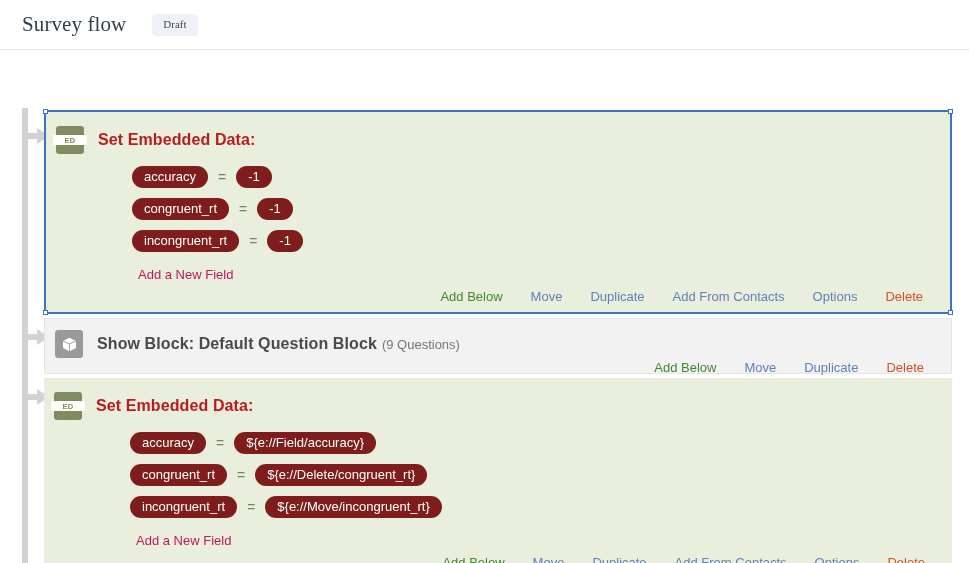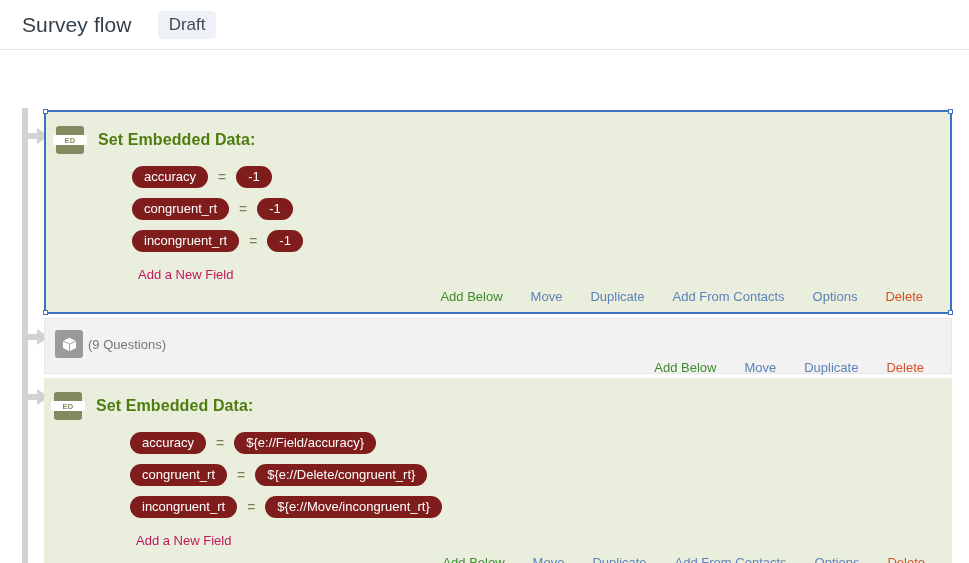--- a/index.html
+++ b/index.html
@@ -12,32 +12,33 @@
   }
 
   
   .header {
     position: relative;
     height: 50px;
     border-bottom: 1px solid #e3e3e3;
     display: flex;
     align-items: center;
     padding-left: 22px;
+    font-family: Liberation Serif, serif;
   }
   .page-title {
     font-size: 21px;
     color: #333f48;
     font-weight: 400;
     letter-spacing: .1px;
   }
   .draft-badge {
     margin-left: 26px;
     background: #eef2f7;
     color: #3d4a56;
-    font-size: 17px;
+    font-size: 11px;
     border-radius: 4px;
     padding: 5px 11px 6px;
     line-height: 1;
   }
 
   
   .canvas {
     position: relative;
     height: 513px;
   }
@@ -123,21 +124,21 @@
     font-size: 7.5px;
     font-weight: bold;
     letter-spacing: .4px;
     padding: 2px 11px 1px;
     line-height: 1;
   }
   .elem-title {
     margin-left: 14px;
     font-size: 16px;
     font-weight: bold;
-    color: #4d7c0f;
+    color: #b91c1c;
     letter-spacing: .1px;
   }
   .elem-title.grey { color: #4a4a4a; }
   .elem-subtitle {
     font-size: 13px;
     font-weight: normal;
     color: #767676;
     margin-left: 5px;
   }
 
@@ -246,20 +247,21 @@
 
   <div class="elem elem-block" style="top:268px;height:56px;">
     <div class="elem-head" style="padding-top:11px;">
       <div class="type-icon blk">
         <svg width="17" height="17" viewBox="0 0 24 24" aria-hidden="true">
           <path d="M12 2.6 21.2 7v10L12 21.4 2.8 17V7z" fill="#ffffff"></path>
           <path d="M2.8 7 12 11.4 21.2 7" fill="none" stroke="#9a9a9a" stroke-width="1.3"></path>
           <path d="M12 11.4v10" fill="none" stroke="#9a9a9a" stroke-width="1.3"></path>
         </svg>
       </div>
+      <div class="elem-title grey">Show Block: Default Question Block</div>
       <div class="elem-subtitle">(9 Questions)</div>
     </div>
     <div class="actions compact" style="margin-top:-4px;">
       <span class="act green">Add Below</span>
       <span class="act blue">Move</span>
       <span class="act blue">Duplicate</span>
       <span class="act red">Delete</span>
     </div>
   </div>
 

